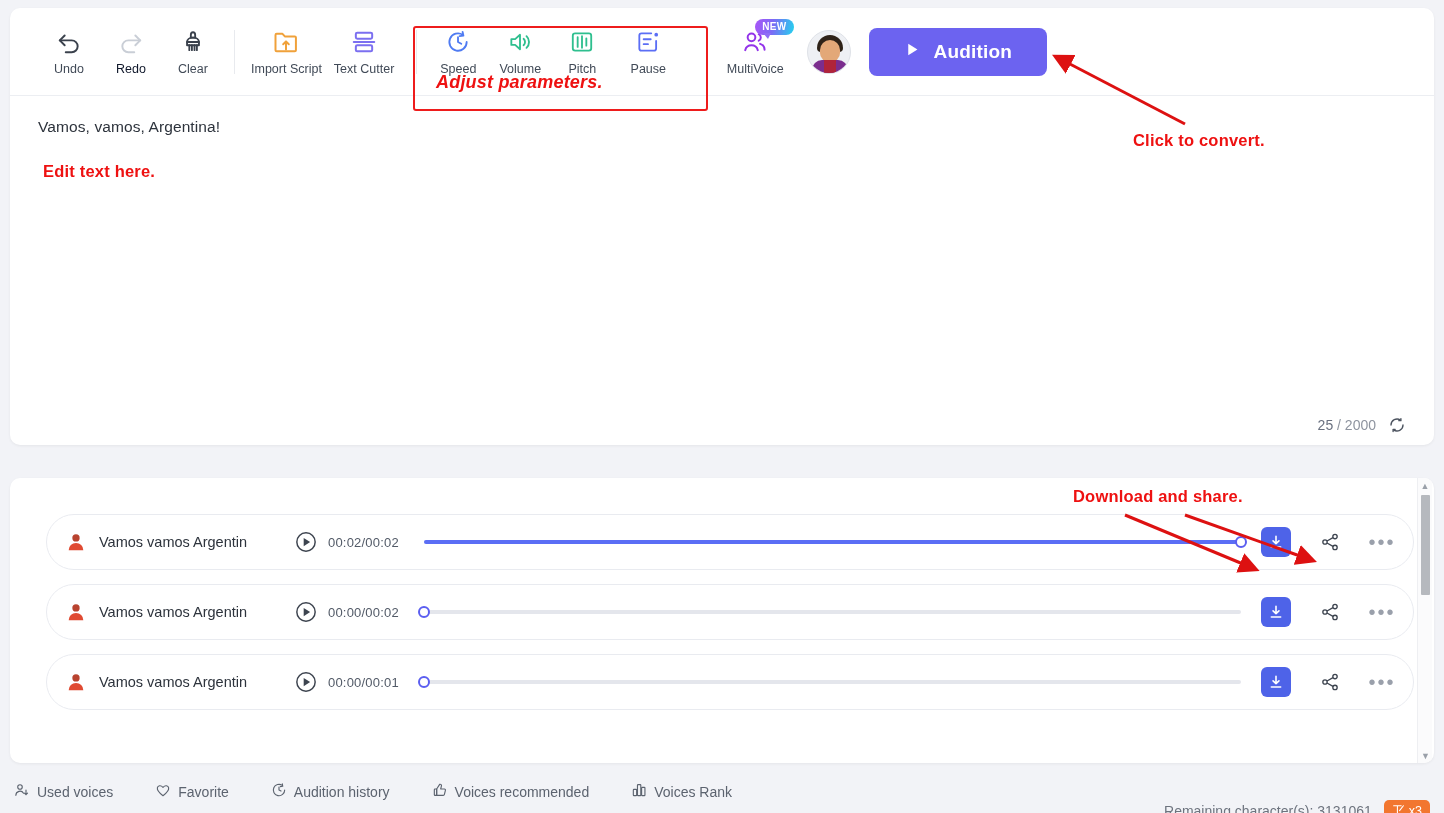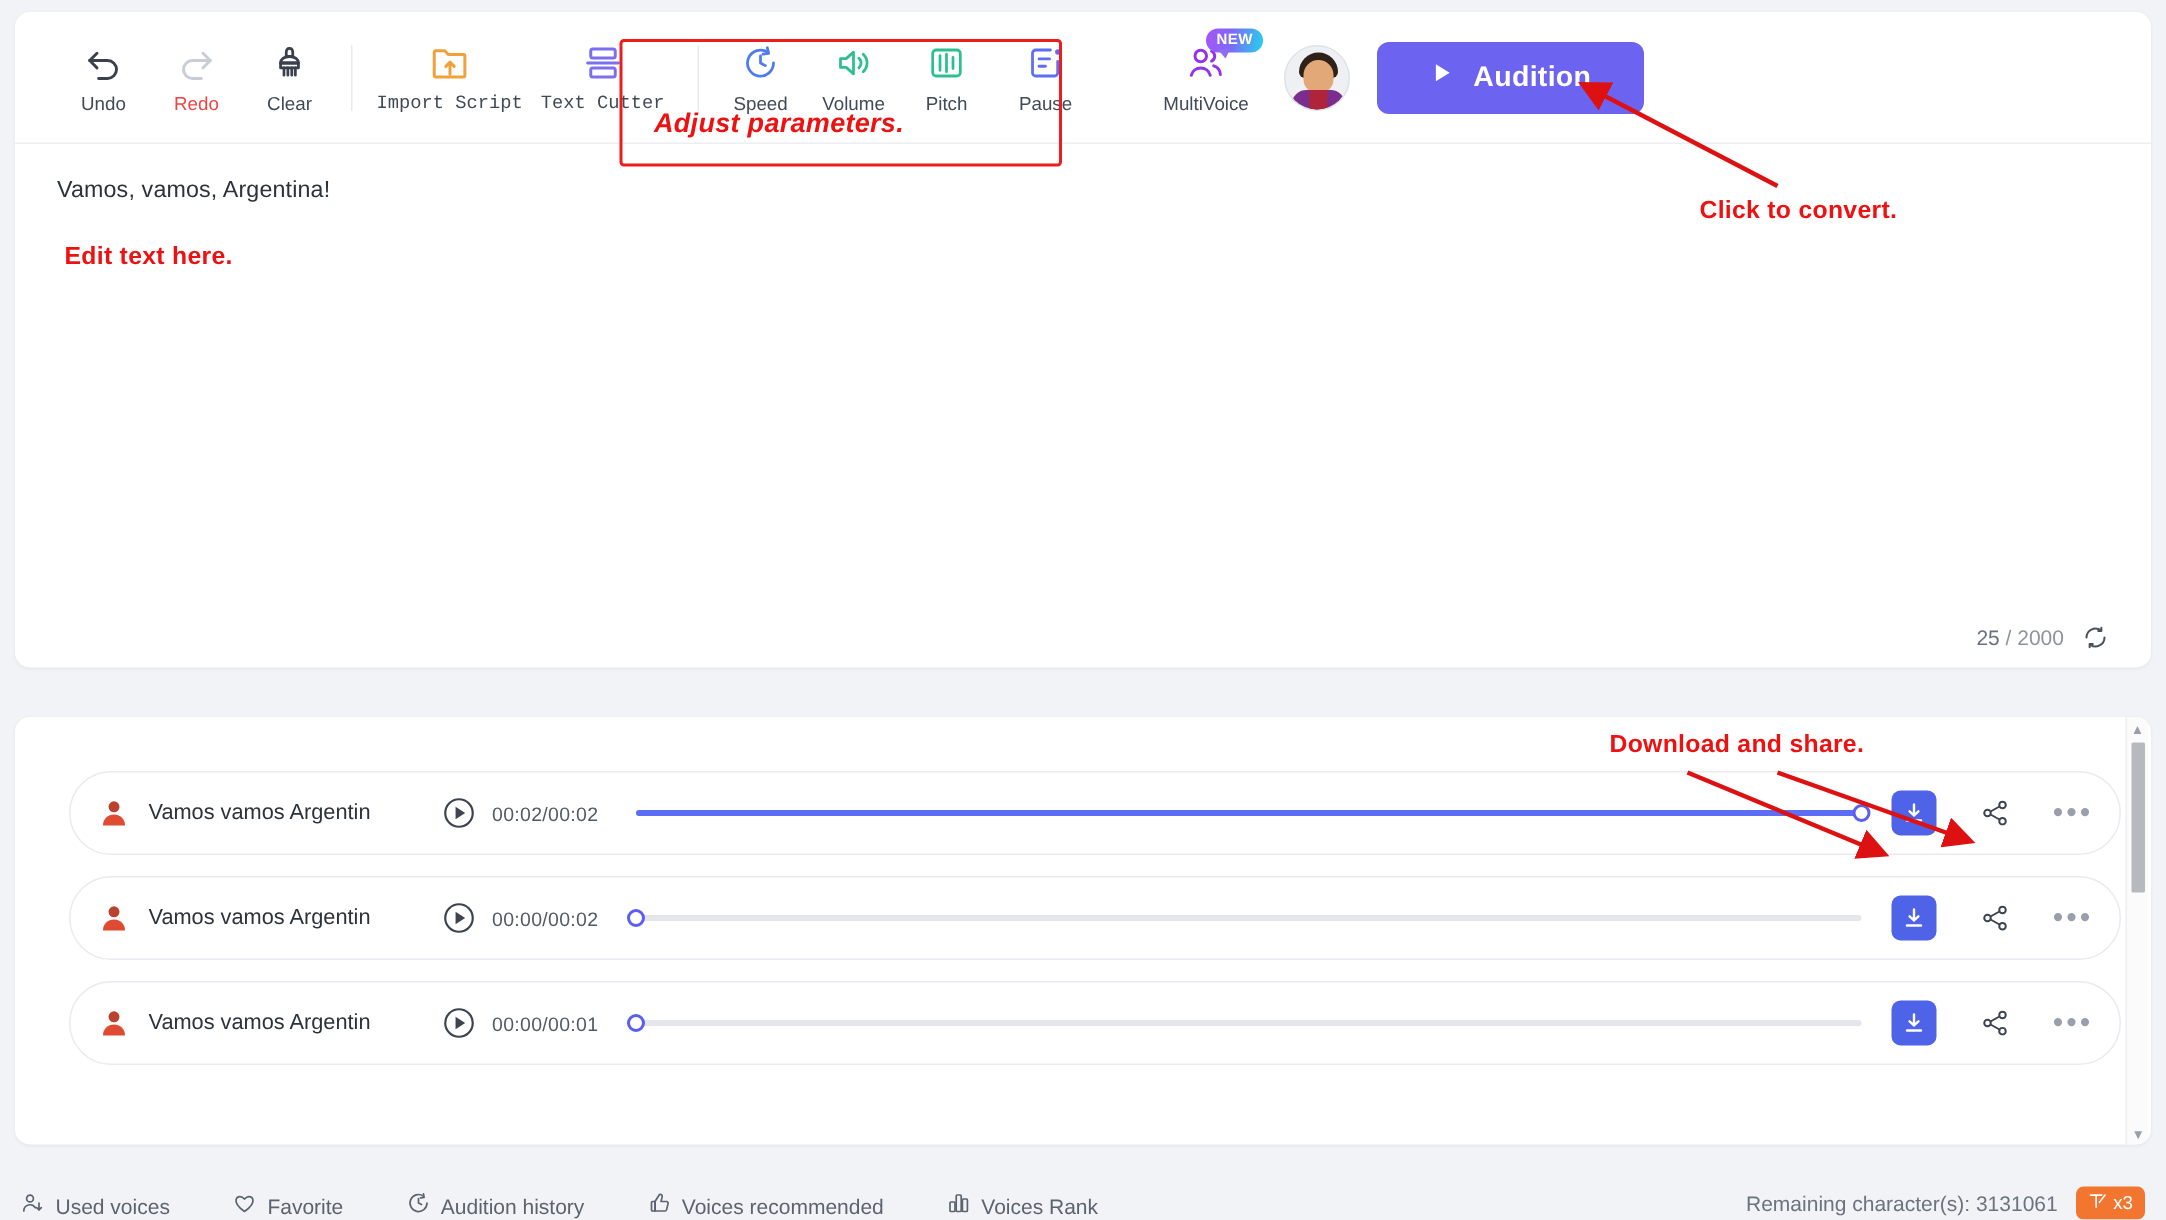--- a/index.html
+++ b/index.html
@@ -22,22 +22,22 @@
     position: relative; height: 88px;
     border-bottom: 1px solid #eceef2;
     display: flex; align-items: center;
   }
   .tool {
     display: flex; flex-direction: column; align-items: center; justify-content: center;
     width: 62px; cursor: pointer; position: relative; user-select: none;
   }
   .tool .ico { height: 30px; display: flex; align-items: center; justify-content: center; }
   .tool .lbl { font-size: 12.5px; color: #414a57; margin-top: 5px; white-space: nowrap; }
-  .tool.disabled .lbl { color: #ef4444; }
-  .tool-wide { width: auto; padding: 0 6px; font-family: Liberation Mono, monospace; }
+  .tool.disabled .lbl { color: #0f172a; }
+  .tool-wide { width: auto; padding: 0 6px; }
   .divider { width: 1px; height: 44px; background: #e8eaee; margin: 0 10px; }
 
   .group-box {
     position: absolute; left: 403px; top: 18px; width: 295px; height: 85px;
     border: 2px solid #ee1c1c; border-radius: 3px; pointer-events: none;
   }
   .group-tools { display: flex; align-items: center; }
 
   .annot { position: absolute; color: #ee1111; font-weight: bold; white-space: nowrap; }
   #annot-adjust { left: 436px; top: 72px; font-size: 18px; letter-spacing: .2px; font-style: italic; }
@@ -142,21 +142,21 @@
   .sb-arrow { height: 15px; display: flex; align-items: center; justify-content: center; color: #9aa0a9; font-size: 9px; cursor: pointer; }
   .sb-thumb {
     position: absolute; top: 17px; left: 3px; width: 9px; height: 100px;
     background: #b6b9be; border-radius: 1px; cursor: pointer;
   }
   .sb-arrow.bottom { position: absolute; bottom: 0; width: 15px; }
 
   
   .bottom-bar {
     position: absolute; left: 0; bottom: 0; width: 1444px; height: 43px;
-    background: #f2f3f7; display: flex; align-items: flex-end; padding: 0 14px;
+    background: #f2f3f7; display: flex; align-items: center; padding: 0 14px;
   }
   .bb-item {
     display: flex; align-items: center; gap: 7px; margin-right: 42px;
     font-size: 14px; color: #5c636f; cursor: pointer; white-space: nowrap;
   }
   .bb-right { margin-left: auto; display: flex; align-items: center; gap: 12px; margin-top: 38px; }
   .bb-remaining { font-size: 14px; color: #6d737e; }
   .x3-badge {
     background: #f2762f; color: #fff; border-radius: 5px;
     padding: 3px 8px; font-size: 12.5px; font-weight: normal;

